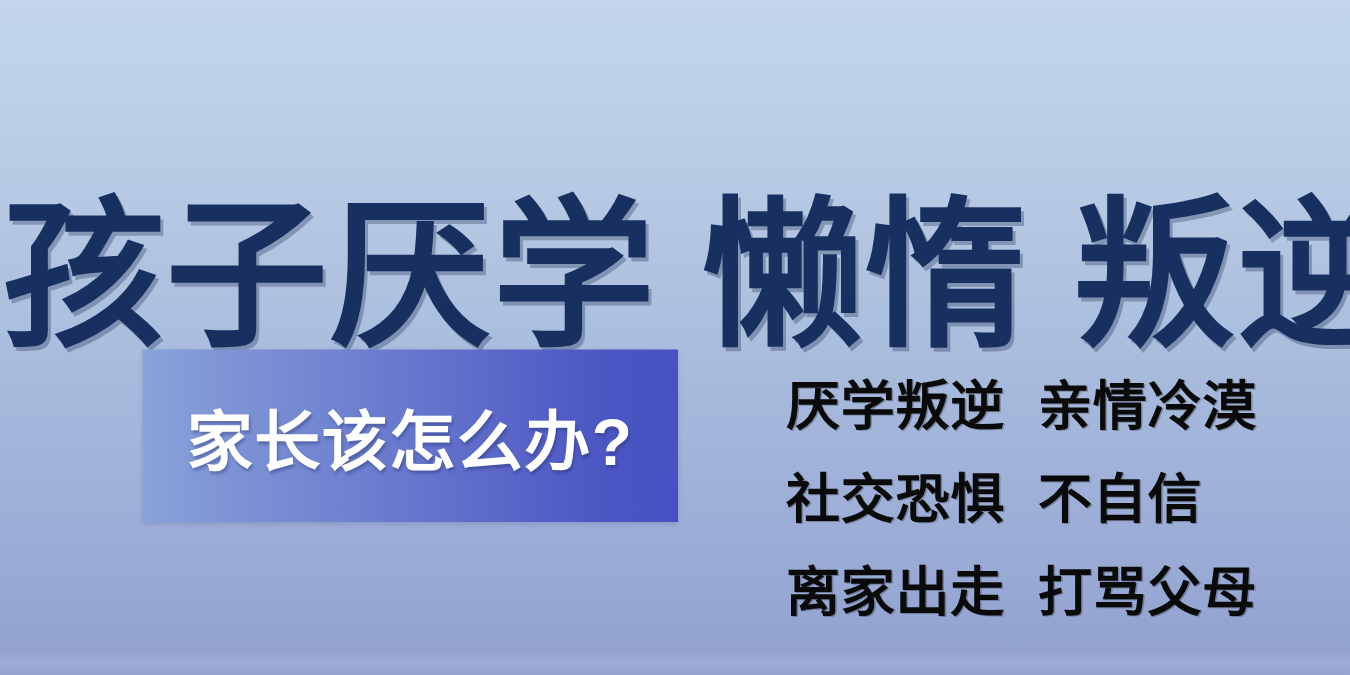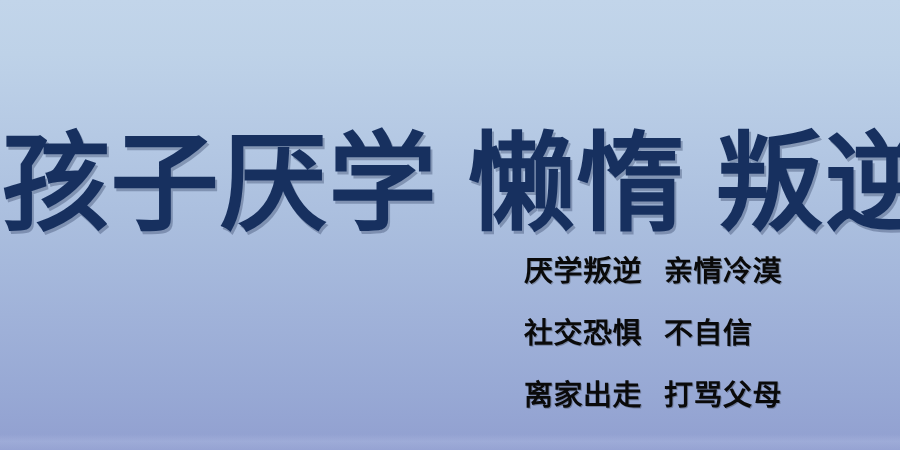--- a/index.html
+++ b/index.html
@@ -97,21 +97,21 @@
   
   .symptom-list {
     position: absolute;
     left: 524px;
     top: 240px;
     width: 360px;
   }
   .symptom-row {
     display: block;
     color: #0a0a0a;
-    font-size: 29px;
+    font-size: 36px;
     font-weight: 700;
     line-height: 62px;
     white-space: nowrap;
     letter-spacing: 0.5px;
     text-shadow: 1px 1px 0 rgba(0,0,0,0.25);
     font-family: "Liberation Sans", "DejaVu Sans", sans-serif;
   }
   .symptom-row .col-a {
     display: inline-block;
   }
@@ -122,20 +122,23 @@
 </style>
 </head>
 <body>
 
 <div class="poster">
 
   <h1 class="headline">
     <span>孩子厌学</span><span class="gap"></span><span>懒惰</span><span class="gap"></span><span>叛逆</span>
   </h1>
 
+  <div class="cta-banner">
+    <span class="cta-text">家长该怎么办?</span>
+  </div>
 
   <div class="symptom-list">
     <div class="symptom-row">
       <span class="col-a">厌学叛逆</span><span class="col-b">亲情冷漠</span>
     </div>
     <div class="symptom-row">
       <span class="col-a">社交恐惧</span><span class="col-b">不自信</span>
     </div>
     <div class="symptom-row">
       <span class="col-a">离家出走</span><span class="col-b">打骂父母</span>

